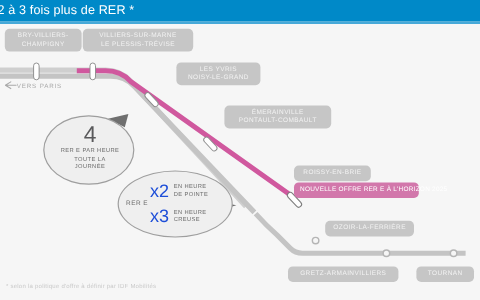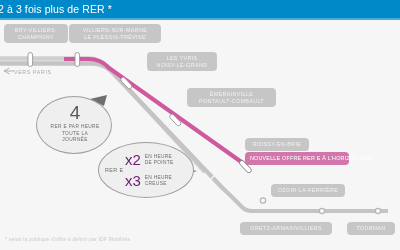--- a/index.html
+++ b/index.html
@@ -135,21 +135,21 @@
     position: absolute;
     display: flex;
     align-items: center;
     gap: 4px;
   }
   #mult-row-1 { left: 26px; top: 9px; }
   #mult-row-2 { left: 26px; top: 30px; align-items: center; }
   .mult-num {
     font-size: 15px;
     line-height: 16px;
-    color: #701a75;
+    color: #1d4ed8;
   }
   .mult-txt {
     font-size: 4.8px;
     line-height: 6px;
     letter-spacing: .3px;
     color: #6d6d6d;
     white-space: pre-line;
   }
 
   

